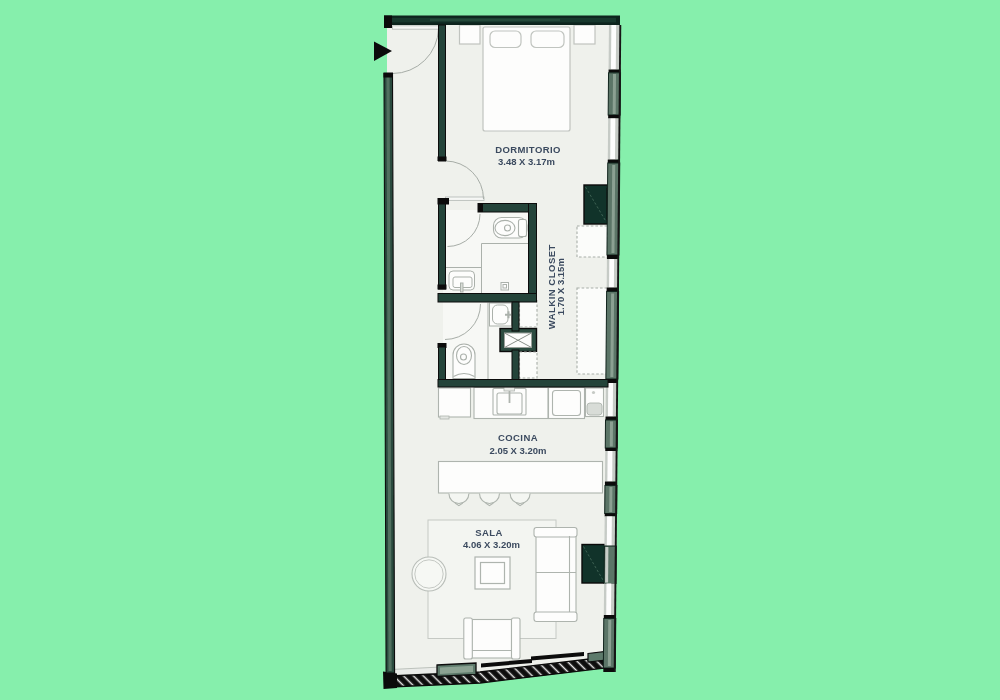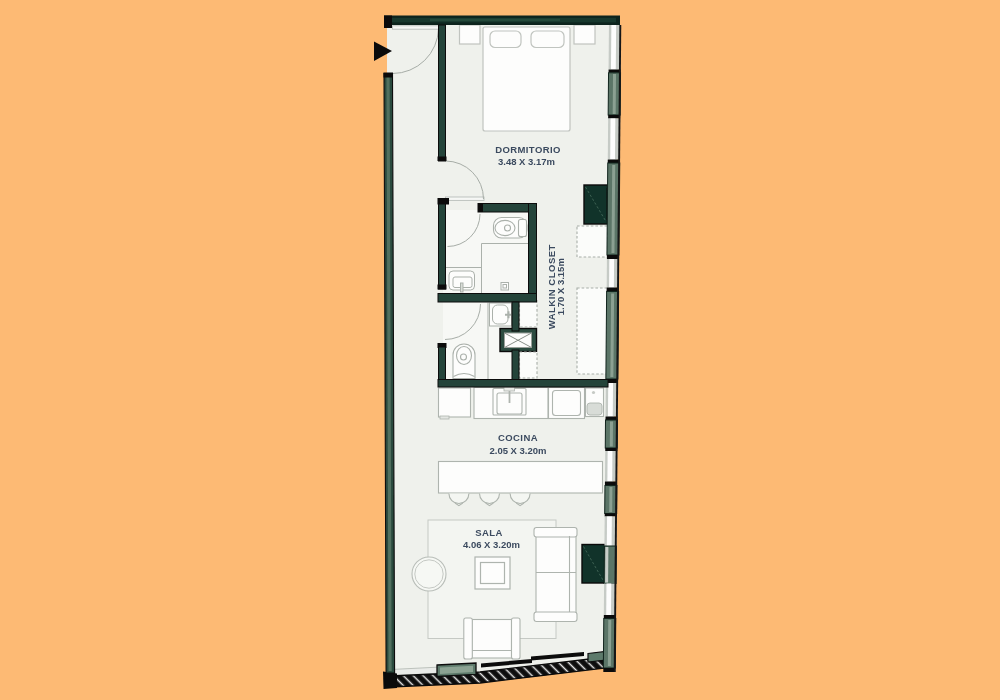--- a/index.html
+++ b/index.html
@@ -1,16 +1,16 @@
 <!DOCTYPE html>
 <html><head>
 <meta charset="utf-8">
 <style>
   html,body{margin:0;padding:0;background:#fafaf8;}
-  .page{position:relative;width:1000px;height:700px;background:#fdba74;font-family:"Liberation Sans", sans-serif;}
+  .page{position:relative;width:1000px;height:700px;background:#86efac;font-family:"Liberation Sans", sans-serif;}
   svg{position:absolute;left:0;top:0;}
   text{font-family:"Liberation Sans", sans-serif;font-weight:bold;fill:#3b4a5f;}
 </style>
 </head>
 <body>
 <div class="page">
 <svg width="1000" height="700" viewBox="0 0 1000 700">
 <defs>
   <pattern id="hatch" patternUnits="userSpaceOnUse" width="7" height="7" patternTransform="rotate(45)">
     <rect width="7" height="7" fill="#0d0d0d"></rect>

